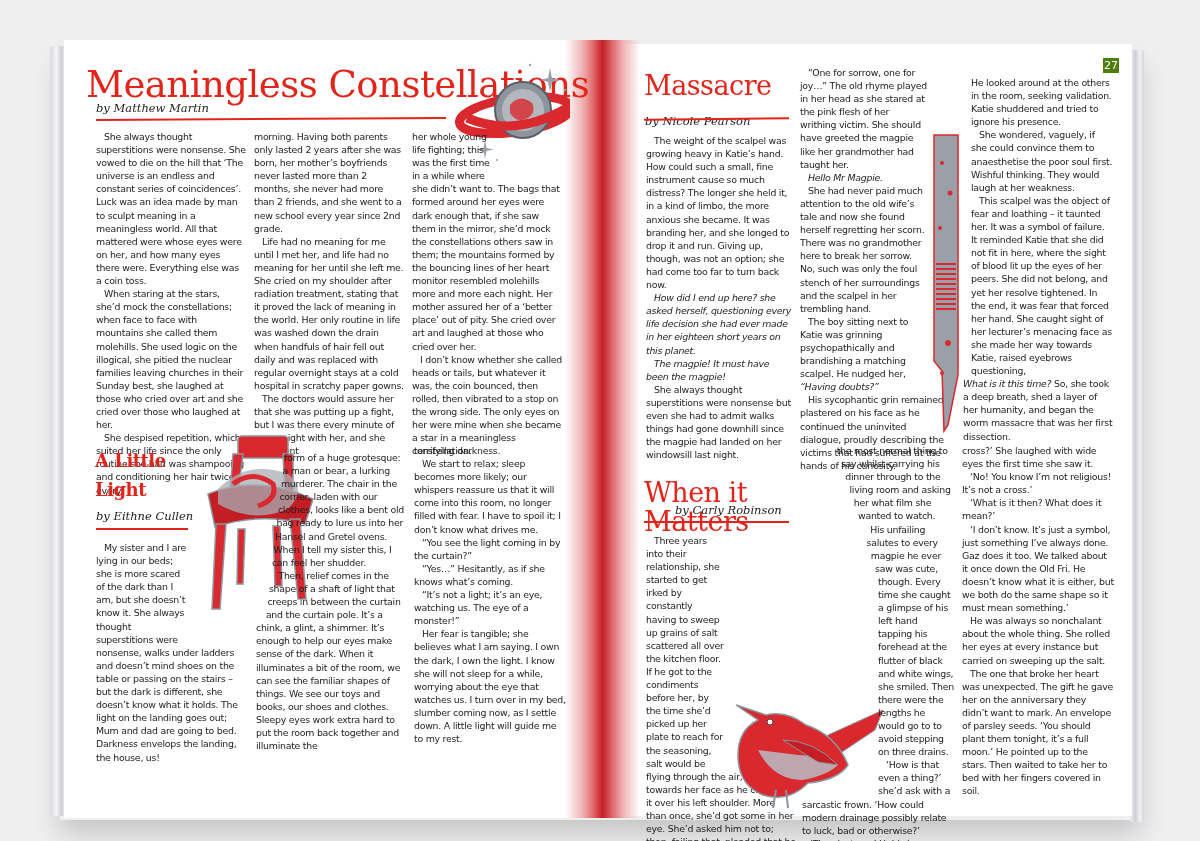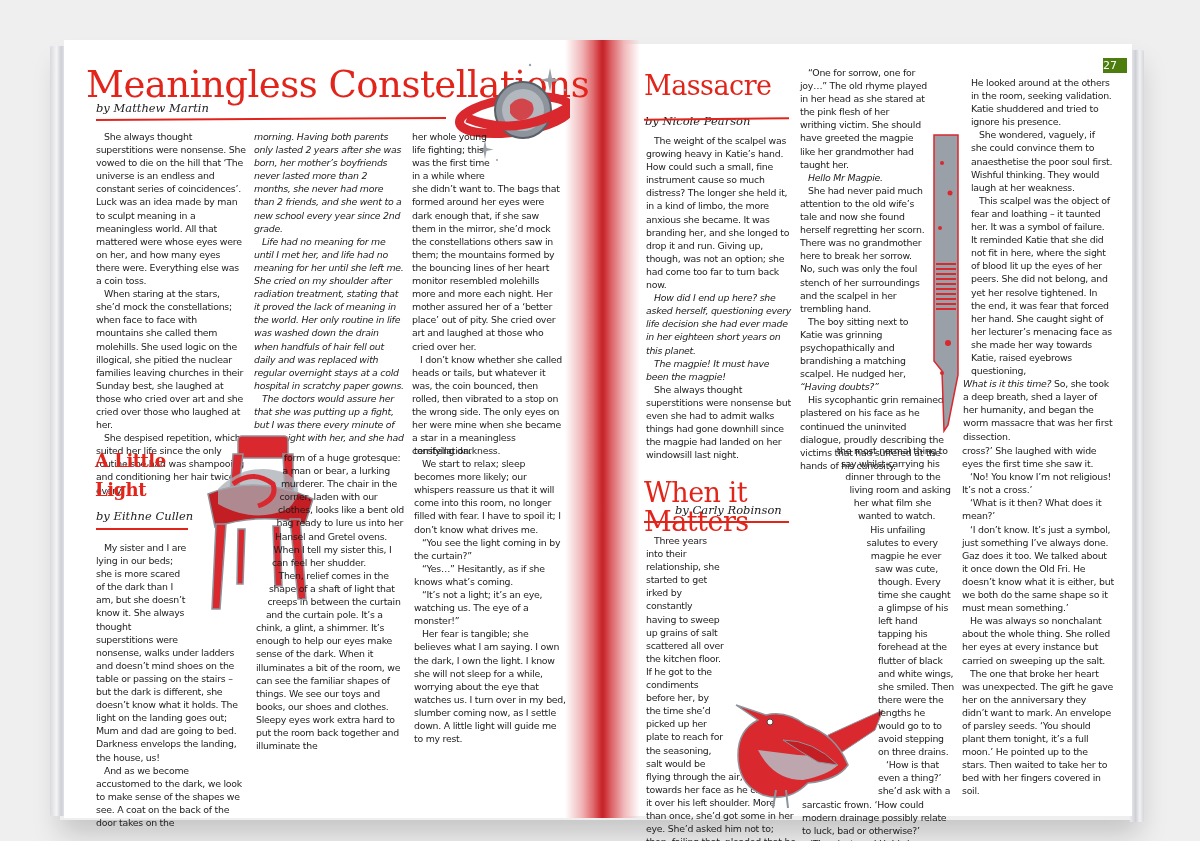--- a/index.html
+++ b/index.html
@@ -53,22 +53,22 @@
 
   .col {
     position: absolute; font-size: 9.4px; line-height: 13.1px; color: #1d1d1d;
     font-family: "DejaVu Sans", sans-serif; letter-spacing: -0.25px;
   }
   .col p { text-indent: 8px; }
   .col p.noindent { text-indent: 0; }
   .col i { font-style: italic; margin-top: 12px; }
 
   .page-num {
-    position: absolute; left: 1103px; top: 58px; width: 24px; height: 15px;
-    background: #4d7c0f; color: #fff; font-size: 11px; text-align: left; line-height: 15px;
+    position: absolute; left: 1103px; top: 58px; width: 16px; height: 15px;
+    background: #4d7c0f; color: #fff; font-size: 11px; text-align: center; line-height: 15px;
     font-family: "DejaVu Sans", sans-serif;
   }
   .illus { position: absolute; }
 </style>
 </head>
 <body>
 
 <div class="book-shadow"></div>
 <div class="page-edge-left"></div>
 <div class="page-edge-right"></div>
@@ -100,21 +100,21 @@
     <path d="M55 45 q10 -12 22 -2 q5 10 -6 16 q-10 4 -16 -6" fill="#d9282e" opacity="0.8"></path>
     <path d="M12 58 q48 20 100 -10" fill="none" stroke="#d9282e" stroke-width="9"></path>
   </svg>
 </div>
 
 <div class="col" style="left:96px; top:130px; width:150px;">
   <p>She always thought superstitions were nonsense. She vowed to die on the hill that ‘The universe is an endless and constant series of coincidences’. Luck was an idea made by man to sculpt meaning in a meaningless world. All that mattered were whose eyes were on her, and how many eyes there were. Everything else was a coin toss.</p>
   <p>When staring at the stars, she’d mock the constellations; when face to face with mountains she called them molehills. She used logic on the illogical, she pitied the nuclear families leaving churches in their Sunday best, she laughed at those who cried over art and she cried over those who laughed at her.</p>
   <p>She despised repetition, which suited her life since the only routine she had was shampooing and conditioning her hair twice every</p>
 </div>
-<div class="col" style="left:254px; top:130px; width:150px;font-style:italic;">
+<div class="col" style="left:254px; top:130px; width:150px;">
   <p class="noindent">morning. Having both parents only lasted 2 years after she was born, her mother’s boyfriends never lasted more than 2 months, she never had more than 2 friends, and she went to a new school every year since 2nd grade.</p>
   <p>Life had no meaning for me until I met her, and life had no meaning for her until she left me. She cried on my shoulder after radiation treatment, stating that it proved the lack of meaning in the world. Her only routine in life was washed down the drain when handfuls of hair fell out daily and was replaced with regular overnight stays at a cold hospital in scratchy paper gowns.</p>
   <p>The doctors would assure her that she was putting up a fight, but I was there every minute of every night with her, and she had spent</p>
 </div>
 <div class="col" style="left:412px; top:130px; width:150px;">
   <div style="float:right; width:62px; height:40px;"></div>
   <p class="noindent">her whole young life fighting; this was the first time in a while where she didn’t want to. The bags that formed around her eyes were dark enough that, if she saw them in the mirror, she’d mock the constellations others saw in them; the mountains formed by the bouncing lines of her heart monitor resembled molehills more and more each night. Her mother assured her of a ‘better place’ out of pity. She cried over art and laughed at those who cried over her.</p>
   <p>I don’t know whether she called heads or tails, but whatever it was, the coin bounced, then rolled, then vibrated to a stop on the wrong side. The only eyes on her were mine when she became a star in a meaningless constellation.</p>
 </div>
 
@@ -138,21 +138,20 @@
       <path d="M75 92 l7 0 l2 60 l-7 0z"></path>
     </g>
     <path d="M20 55 q30 -30 70 -15 q20 15 0 35 q-35 15 -70 -5z" fill="#a8adb4" opacity="0.75"></path>
     <path d="M35 50 q20 -15 40 0 q5 15 -15 22" fill="none" stroke="#d9282e" stroke-width="5"></path>
   </svg>
 </div>
 
 <div class="col" style="left:96px; top:541px; width:150px;">
   <div style="float:right; width:58px; height:104px;"></div>
   <p>My sister and I are lying in our beds; she is more scared of the dark than I am, but she doesn’t know it. She always thought superstitions were nonsense, walks under ladders and doesn’t mind shoes on the table or passing on the stairs – but the dark is different, she doesn’t know what it holds. The light on the landing goes out; Mum and dad are going to bed. Darkness envelops the landing, the house, us!</p>
-  <p>And as we become accustomed to the dark, we look to make sense of the shapes we see. A coat on the back of the door takes on the</p>
 </div>
 <div class="col" style="left:256px; top:451px; width:148px;">
   <div style="float:left; width:28px; height:170px; shape-outside: polygon(0 0, 100% 0, 30% 100%, 0 100%);"></div>
   <p class="noindent">form of a huge grotesque: a man or bear, a lurking murderer. The chair in the corner, laden with our clothes, looks like a bent old hag ready to lure us into her Hansel and Gretel ovens. When I tell my sister this, I can feel her shudder.</p>
   <p>Then, relief comes in the shape of a shaft of light that creeps in between the curtain and the curtain pole. It’s a chink, a glint, a shimmer. It’s enough to help our eyes make sense of the dark. When it illuminates a bit of the room, we can see the familiar shapes of things. We see our toys and books, our shoes and clothes. Sleepy eyes work extra hard to put the room back together and illuminate the</p>
 </div>
 <div class="col" style="left:414px; top:444px; width:152px;">
   <p class="noindent">terrifying darkness.</p>
   <p>We start to relax; sleep becomes more likely; our whispers reassure us that it will come into this room, no longer filled with fear. I have to spoil it; I don’t know what drives me.</p>
   <p>“You see the light coming in by the curtain?”</p>

